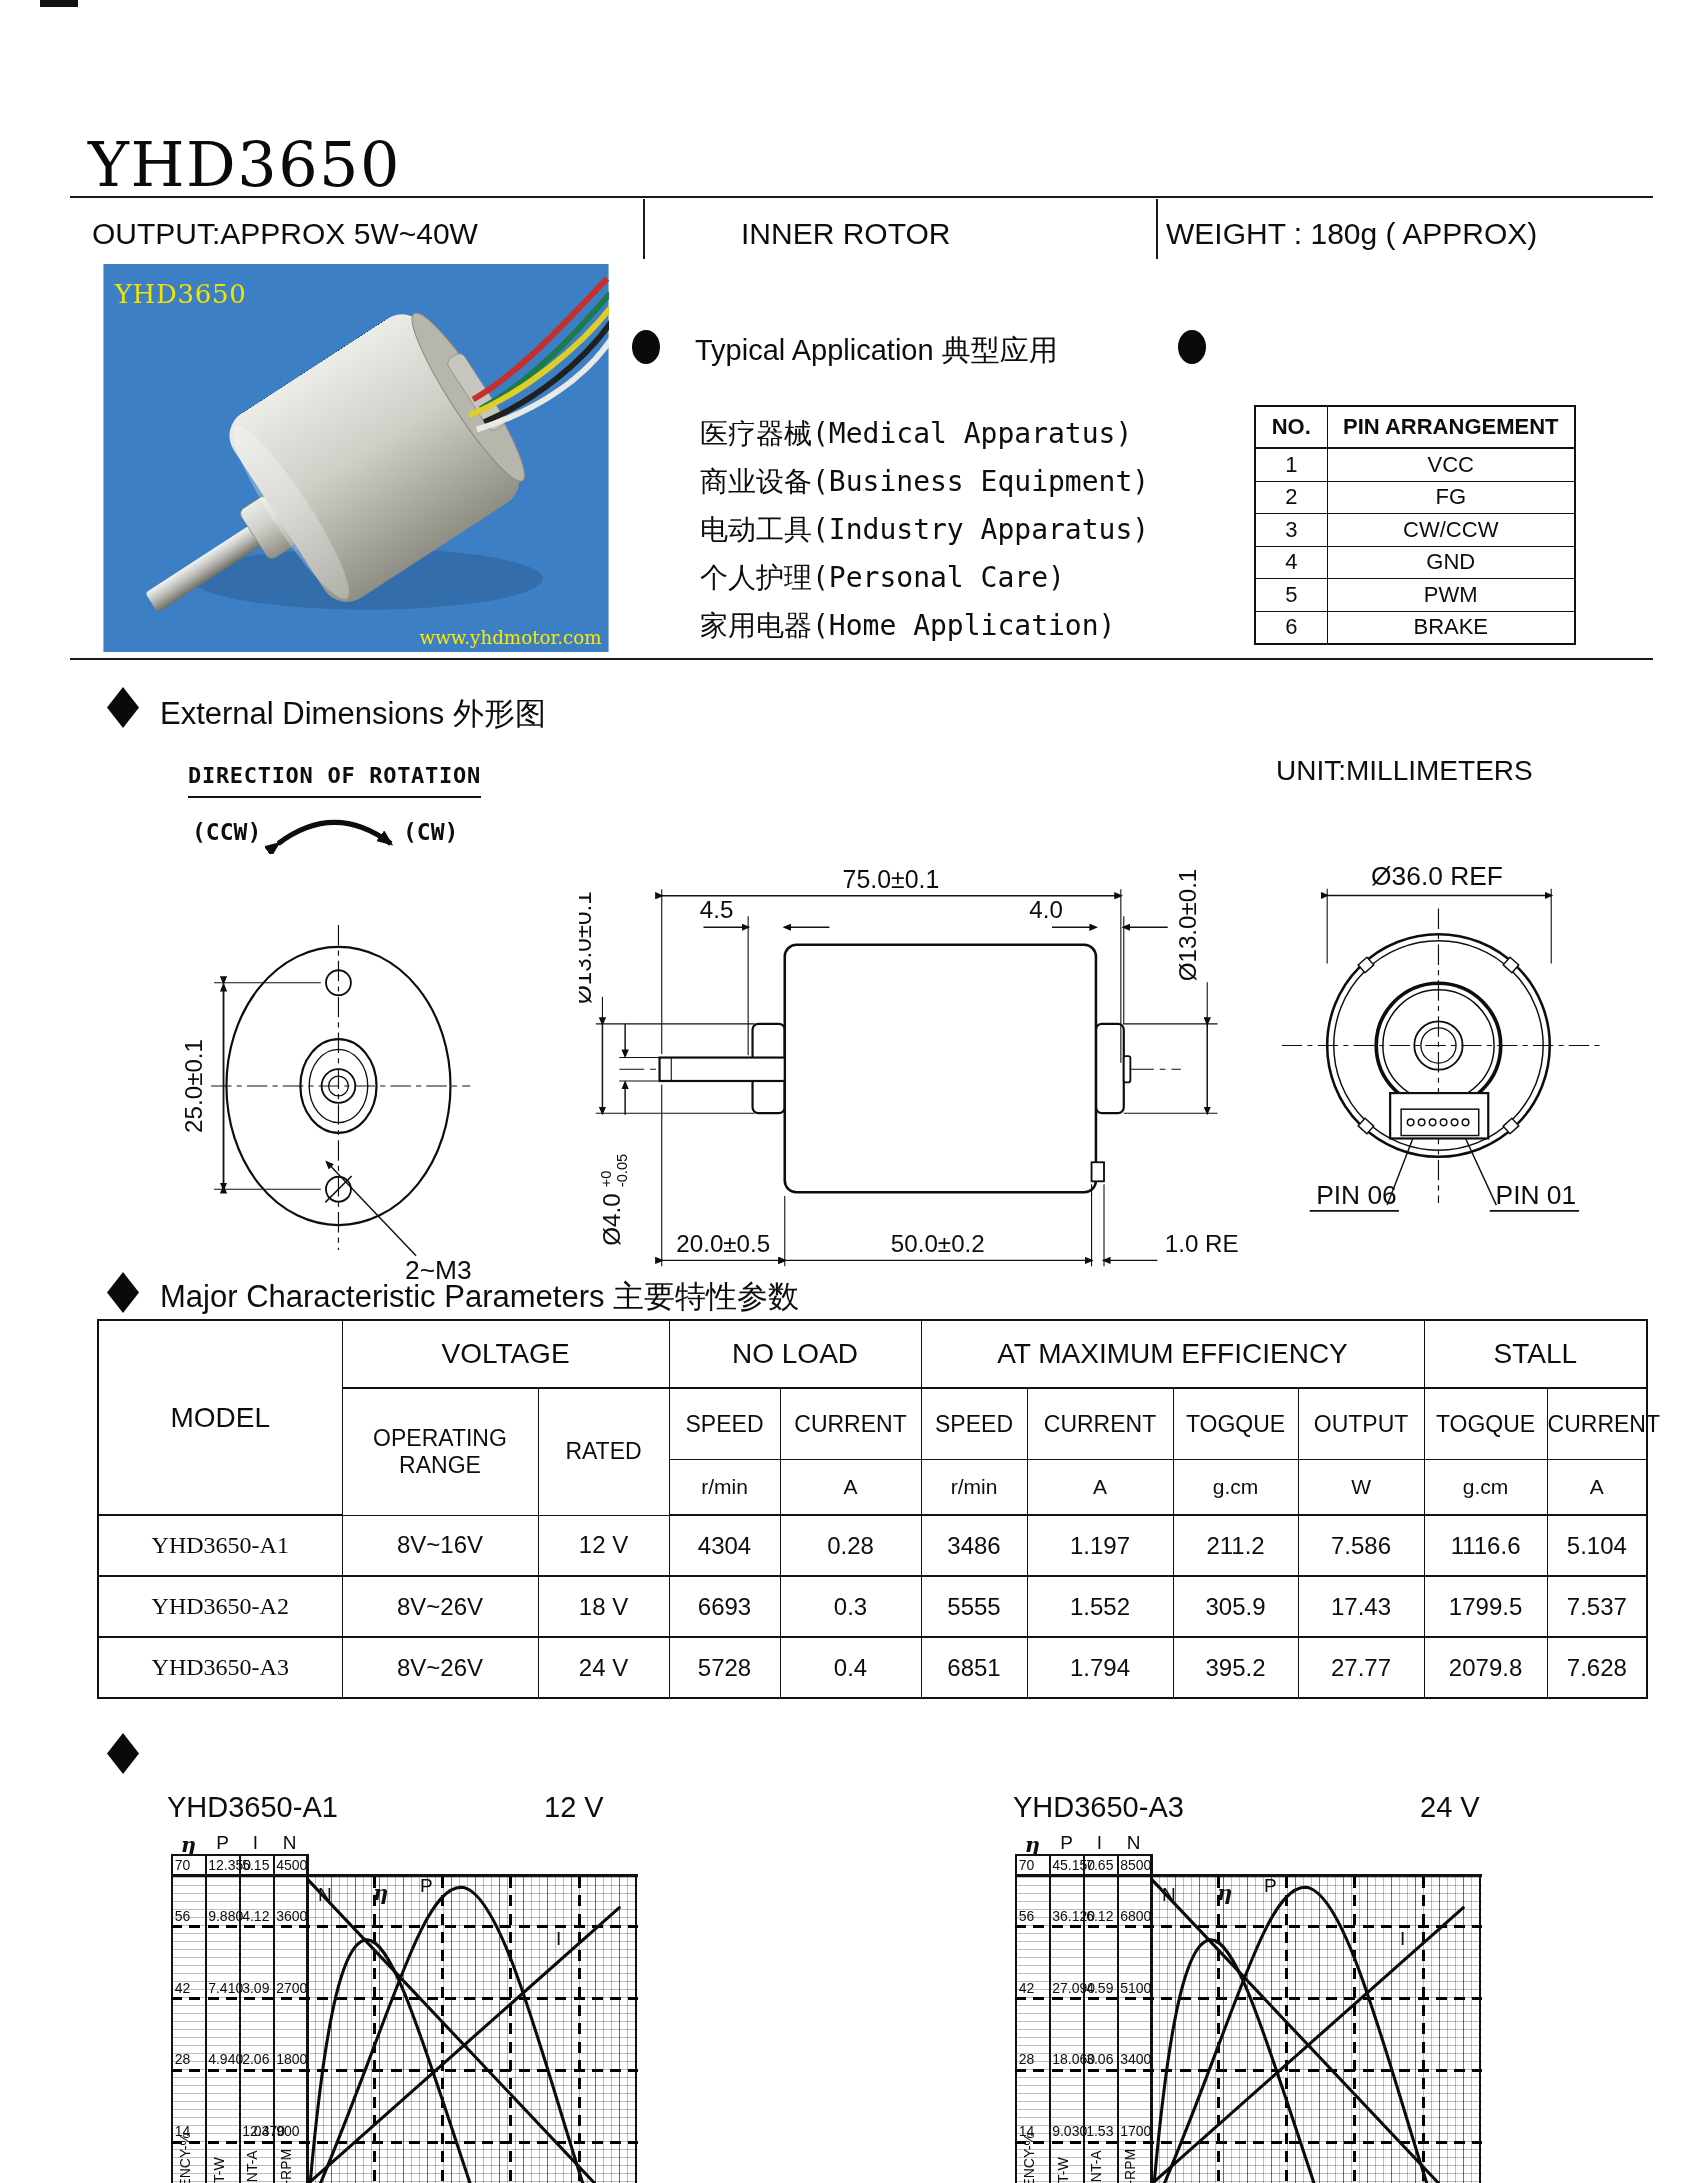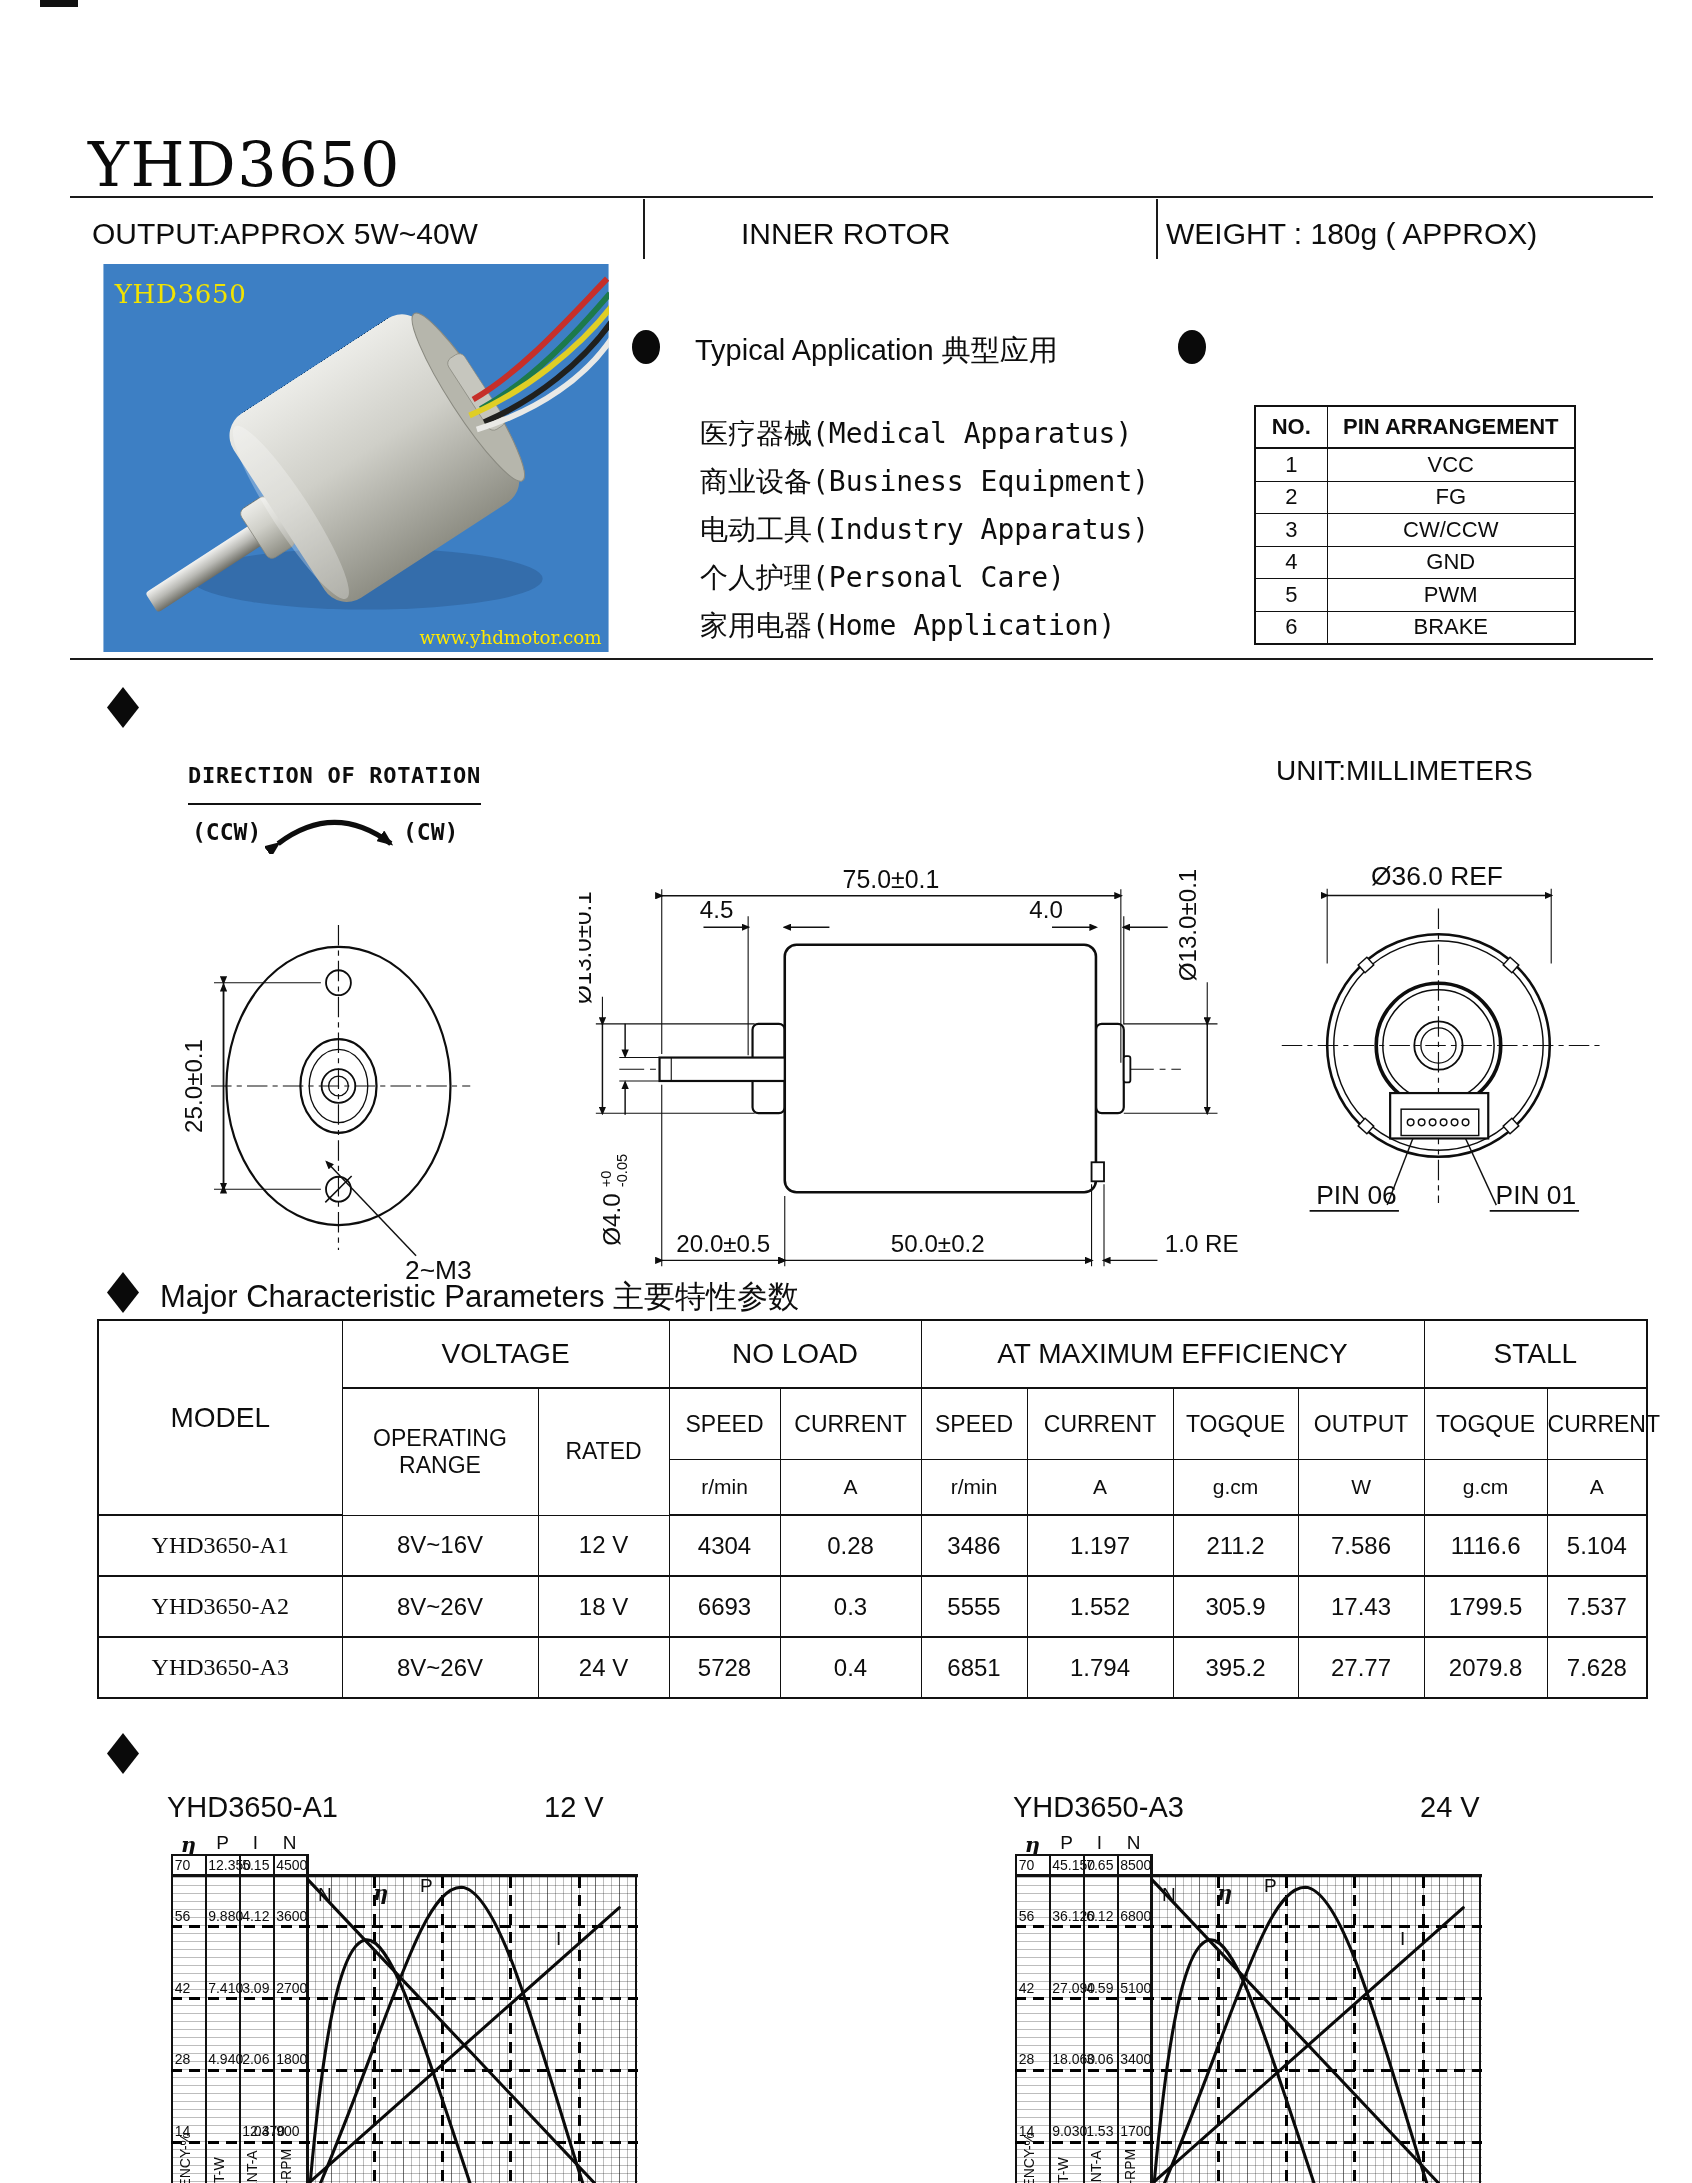--- a/index.html
+++ b/index.html
@@ -31,21 +31,21 @@
   .pin-table thead th{height:40px;border-bottom:2.2px solid #111;}
   .pin-table td{height:31.5px;}
   .pin-table{border:2.2px solid #111;}
   
   .diamond{position:absolute;width:32px;height:41px;background:#0a0a0a;
            clip-path:polygon(50% 0,100% 50%,50% 100%,0 50%);}
   .heading{position:absolute;font-size:31px;white-space:nowrap;color:#0d0d0d;}
   .unit-label{position:absolute;font-size:28px;white-space:nowrap;}
   .dir-title{position:absolute;left:188px;top:763px;font-family:"DejaVu Sans Mono",monospace;
              font-weight:bold;font-size:22px;letter-spacing:0.7px;border-bottom:2.9px solid #111;
-             padding-bottom:15px;white-space:nowrap;}
+             padding-bottom:8px;white-space:nowrap;}
   .rot-label{position:absolute;top:819px;font-family:"DejaVu Sans Mono",monospace;
              font-weight:bold;font-size:23px;white-space:nowrap;}
   
   .param-table{position:absolute;left:97px;top:1319px;width:1547px;border-collapse:collapse;
                table-layout:fixed;color:#0d0d0d;border:2.9px solid #111;}
   .param-table th,.param-table td{border:1.5px solid #111;text-align:center;padding:0;font-weight:normal;}
   .param-table .r-group th{height:66px;font-size:28px;}
   .param-table .r-group th,
   .param-table .model-cell{border-bottom-width:2.9px;}
   .param-table .r-group th{border-bottom:2.9px solid #111;}
@@ -175,20 +175,21 @@
       <tr>
           <td>6</td>
           <td>BRAKE</td>
         </tr>
     </tbody>
   </table>
 
   <div class="rule" style="top:658px;"></div>
 
   <div class="diamond" style="left:107px;top:687px;"></div>
+  <div class="heading" style="left:160px;top:693px;">External  Dimensions  外形图</div>
   <div class="unit-label" style="left:1276px;top:755px;">UNIT:MILLIMETERS</div>
   <div class="dir-title">DIRECTION  OF  ROTATION</div>
   <div class="rot-label" style="left:192px;">(CCW)</div>
   <div class="rot-label" style="left:403px;">(CW)</div>
   <svg class="abs" style="left:265px;top:807px;" width="139" height="47" viewBox="0 0 190 64">
     <defs>
       <marker id="ah" markerWidth="12" markerHeight="10" refX="9" refY="5" orient="auto" markerUnits="userSpaceOnUse">
         <path d="M0,0 L12,5 L0,10 z" fill="#0d0d0d"></path>
       </marker>
       <marker id="ahBig" markerWidth="22" markerHeight="18" refX="18" refY="9" orient="auto" markerUnits="userSpaceOnUse">

